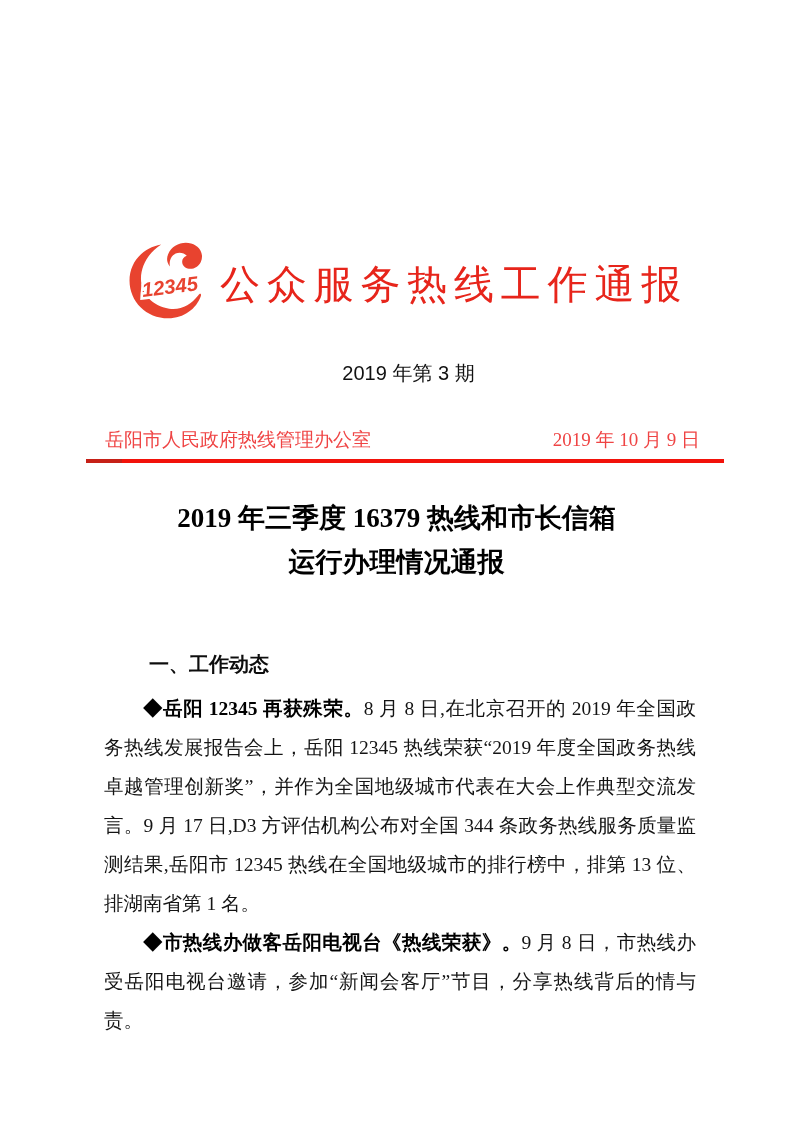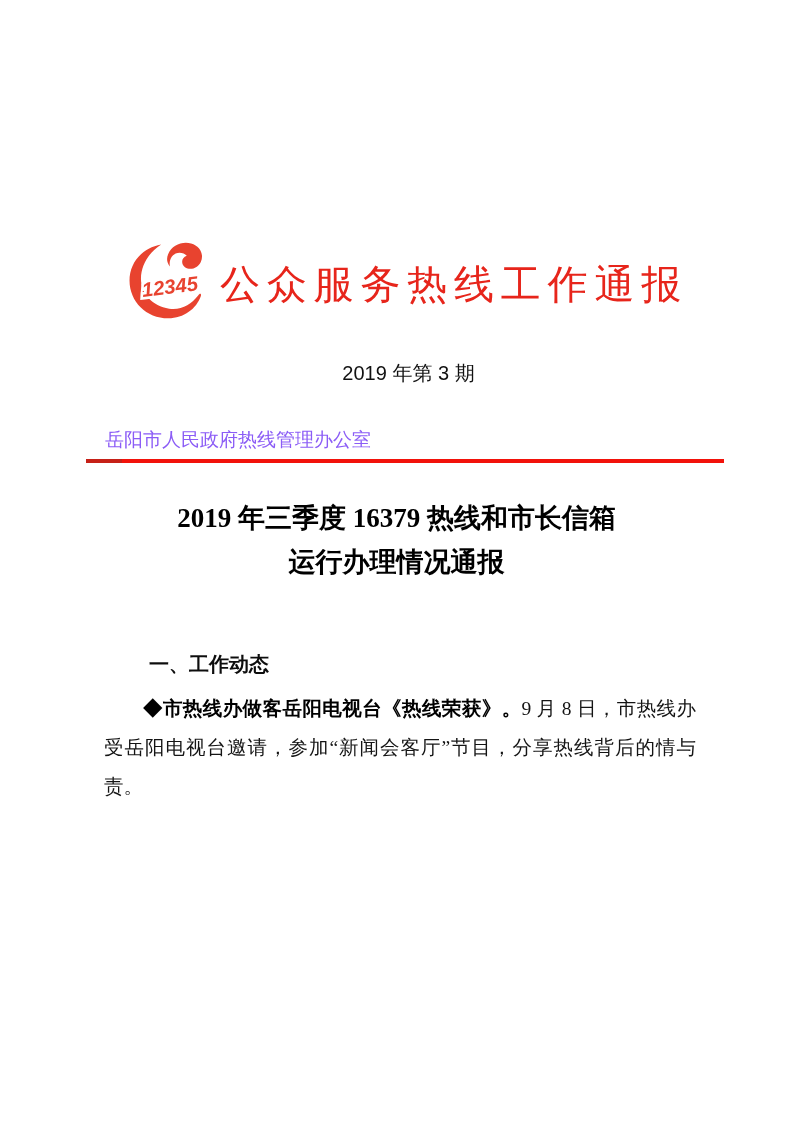--- a/index.html
+++ b/index.html
@@ -31,21 +31,21 @@
   .issue-line{
     position:absolute;left:12px;top:360px;width:100%;
     text-align:center;
     font-family:"Liberation Sans", sans-serif;
     font-size:20px;color:#111111;
   }
   .publisher-row{
     position:absolute;left:105px;right:93px;top:427px;
     display:flex;justify-content:space-between;align-items:baseline;
     font-family:"Liberation Serif", serif;
-    font-size:19px;color:#8b5cf6;
+    font-size:19px;color:#ef4444;
   }
   .red-rule{
     position:absolute;left:86px;top:459px;width:638px;height:4px;
     background:linear-gradient(90deg,#c62017 0,#c62017 36px,#f2120a 36px);
   }
   
   .doc-title{
     position:absolute;left:0;top:496px;width:100%;
     margin:0;
     text-align:center;
@@ -109,27 +109,29 @@
         C 46,26 46,20 48,16 Z"></path>
       <text x="50" y="61" text-anchor="middle" font-family="Liberation Sans, sans-serif" font-size="23" font-weight="bold" font-style="italic" transform="rotate(-7 50 55)" paint-order="stroke" stroke="#ffffff" stroke-width="6" fill="#e8432f">12345</text>
     </svg>
     <div class="masthead-title">公众服务热线工作通报</div>
   </div>
 
   <div class="issue-line">2019 年第 3 期</div>
 
   <div class="publisher-row">
     <span>岳阳市人民政府热线管理办公室</span>
+    <span>2019 年 10 月 9 日</span>
   </div>
 
   <div class="red-rule"></div>
 
   <h1 class="doc-title">
     <span>2019 年三季度 16379 热线和市长信箱</span><br>
     <span>运行办理情况通报</span>
   </h1>
 
   <div class="doc-body">
     <h2 class="section-heading">一、工作动态</h2>
+    <p><span class="lead">◆岳阳 12345 再获殊荣。</span><span>8 月 8 日,在北京召开的 2019 年全国政务热线发展报告会上，岳阳 12345 热线荣获“2019 年度全国政务热线卓越管理创新奖”，并作为全国地级城市代表在大会上作典型交流发言。9 月 17 日,D3 方评估机构公布对全国 344 条政务热线服务质量监测结果,岳阳市 12345 热线在全国地级城市的排行榜中，排第 13 位、排湖南省第 1 名。</span></p>
     <p><span class="lead">◆市热线办做客岳阳电视台《热线荣获》。</span><span>9 月 8 日，市热线办受岳阳电视台邀请，参加“新闻会客厅”节目，分享热线背后的情与责。</span></p>
   </div>
 
 </div>
 
 </body></html>

